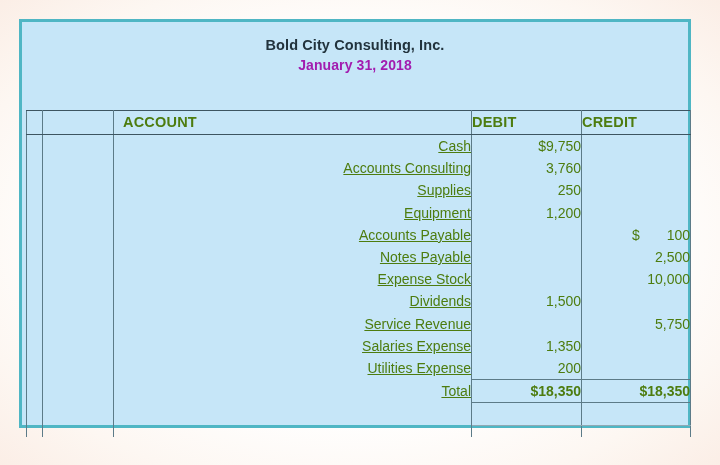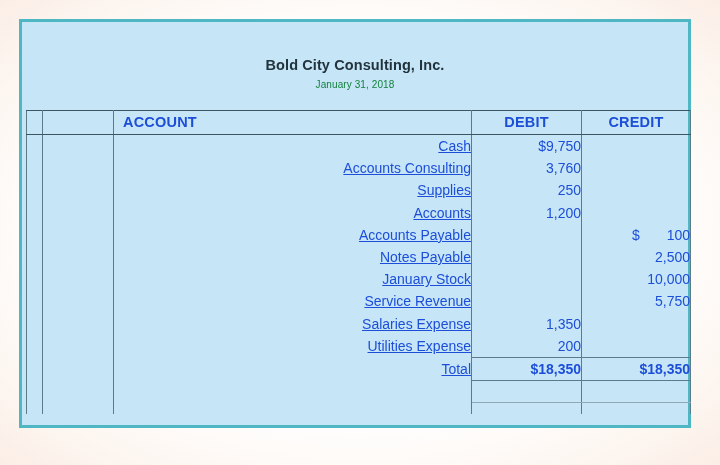--- a/index.html
+++ b/index.html
@@ -33,49 +33,48 @@
     background: #c6e6f8;
     border: 3px solid #4fb6c4;
     box-sizing: border-box;
   }
 
   
   .heading {
     text-align: center;
     color: #22333d;
     letter-spacing: .1px;
-    margin-top: 20px;
   }
   .heading .line1,
   .heading .line2 {
     font-weight: bold;
     font-size: 14.5px;
     line-height: 19px;
   }
   .heading .line1 { padding-top: 14px; }
   .heading .line3 {
-    font-size: 10px;
+    font-size: 14px;
     line-height: 20px;
-    font-weight: normal;
-    color: #15803d;
+    font-weight: bold;
+    color: #a21caf;
   }
 
   
   #ledger {
     position: absolute;
     left: 4px;
     top: 88px;
     right: 4px;
     bottom: 4px;
   }
   table.tb {
     border-collapse: collapse;
     table-layout: fixed;
     width: 100%;
-    color: #1d4ed8;
+    color: #4d7c0f;
   }
   table.tb col.c-spacer1 { width: 16px; }
   table.tb col.c-spacer2 { width: 71px; }
   table.tb col.c-account { width: 358px; }
   table.tb col.c-debit   { width: 110px; }
   table.tb col.c-credit  { width: 109px; }
 
   table.tb td, table.tb th {
     padding: 0;
     font-weight: normal;
@@ -96,21 +95,21 @@
     font-weight: bold;
     font-size: 14.5px;
     height: 23px;
     line-height: 23px;
     letter-spacing: .2px;
     border-top: 1px solid #3d5561;
     border-bottom: 1px solid #3d5561;
   }
   tr.hdr th.h-account { text-align: left;   padding-left: 9px; }
   tr.hdr th.h-debit,
-  tr.hdr th.h-credit  { text-align: center; }
+  tr.hdr th.h-credit  { text-align: left; }
 
   
   td.acct {
     text-align: right;
     padding-left: 9px;
     text-decoration: underline;
   }
   td.amt {
     text-align: right;
     padding-right: 9px;
@@ -186,44 +185,51 @@
             <tr>
               <td class="v-left v-right"></td>
               <td class="v-right"></td>
               <td class="acct v-right">Supplies</td>
               <td class="amt v-right">250</td>
               <td class="amt v-right"></td>
             </tr>
             <tr>
               <td class="v-left v-right"></td>
               <td class="v-right"></td>
-              <td class="acct v-right">Accounts</td>
+              <td class="acct v-right">Equipment</td>
               <td class="amt v-right">1,200</td>
               <td class="amt v-right"></td>
             </tr>
             <tr>
               <td class="v-left v-right"></td>
               <td class="v-right"></td>
               <td class="acct v-right">Accounts Payable</td>
               <td class="amt v-right"></td>
               <td class="amt v-right"><span class="dollar-split"><span class="sym">$</span>100</span></td>
             </tr>
             <tr>
               <td class="v-left v-right"></td>
               <td class="v-right"></td>
               <td class="acct v-right">Notes Payable</td>
               <td class="amt v-right"></td>
               <td class="amt v-right">2,500</td>
             </tr>
             <tr>
               <td class="v-left v-right"></td>
               <td class="v-right"></td>
-              <td class="acct v-right">January Stock</td>
+              <td class="acct v-right">Expense Stock</td>
               <td class="amt v-right"></td>
               <td class="amt v-right">10,000</td>
+            </tr>
+            <tr>
+              <td class="v-left v-right"></td>
+              <td class="v-right"></td>
+              <td class="acct v-right">Dividends</td>
+              <td class="amt v-right">1,500</td>
+              <td class="amt v-right"></td>
             </tr>
             <tr>
               <td class="v-left v-right"></td>
               <td class="v-right"></td>
               <td class="acct v-right">Service Revenue</td>
               <td class="amt v-right"></td>
               <td class="amt v-right">5,750</td>
             </tr>
             <tr>
               <td class="v-left v-right"></td>

